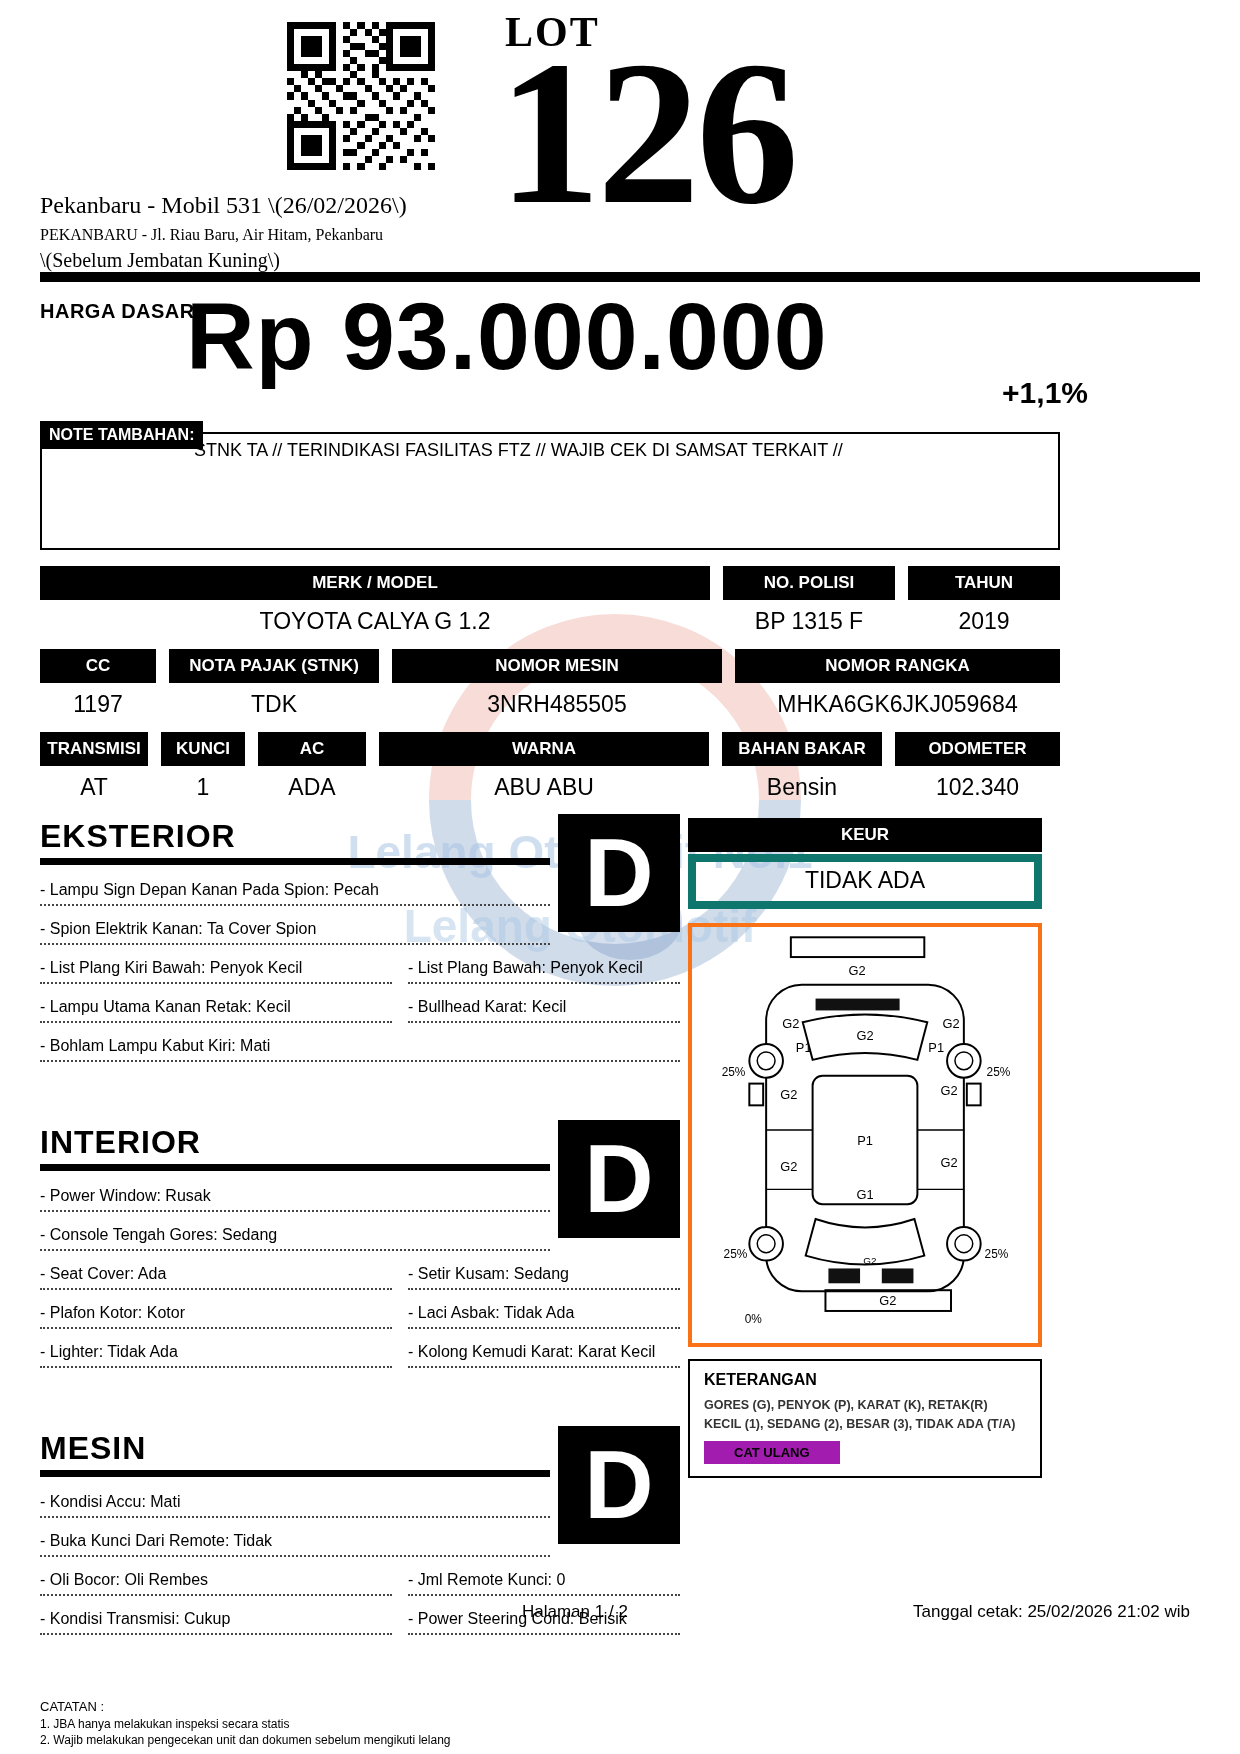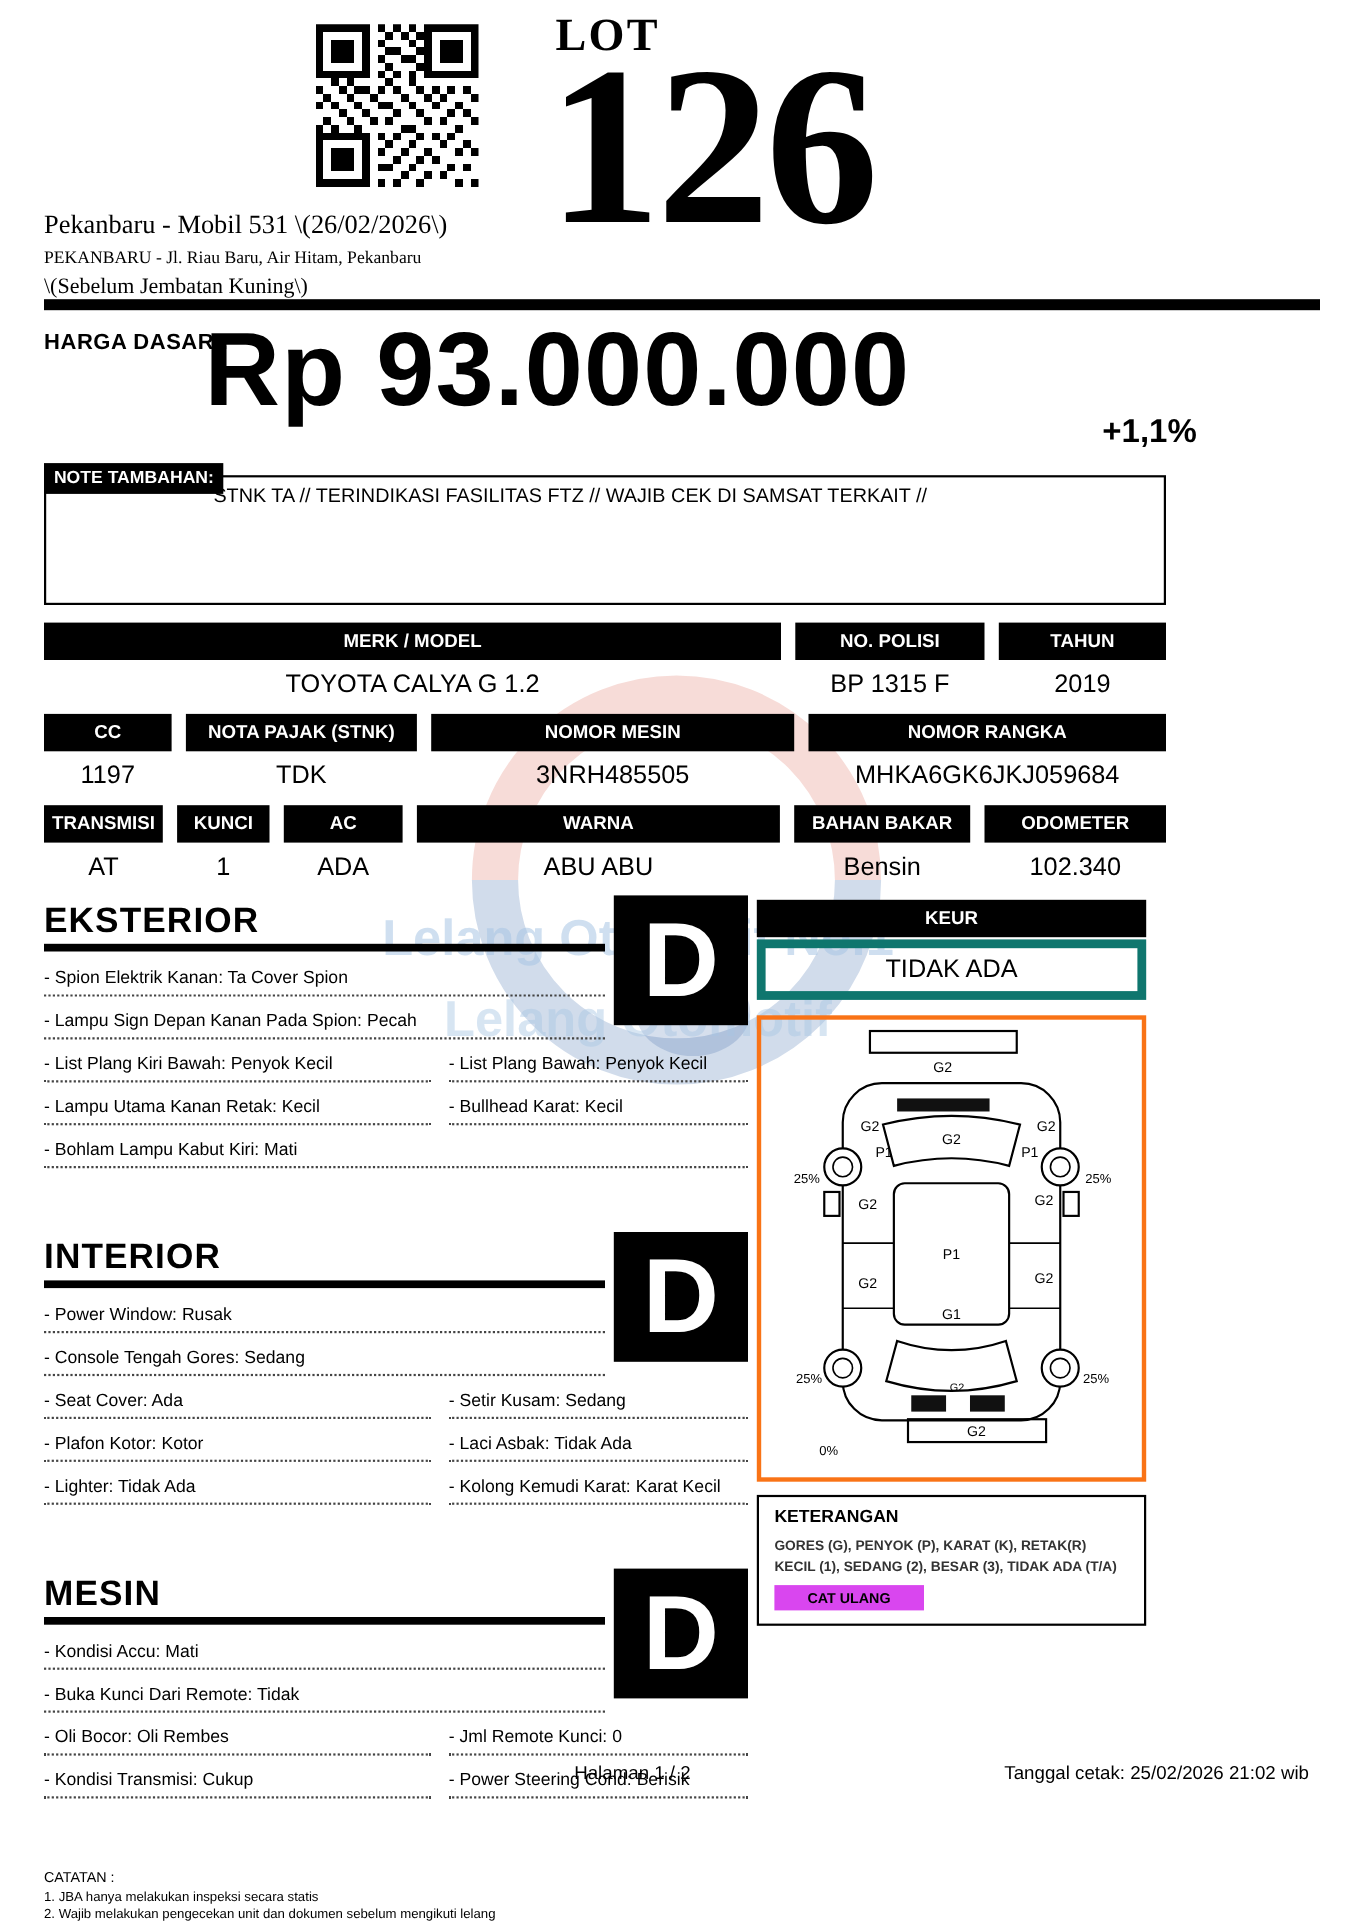--- a/index.html
+++ b/index.html
@@ -67,21 +67,21 @@
   .pair .cr { flex:1; margin-left:16px; }
 
   
   .keur-bar { background:#000; color:#fff; font-weight:bold; font-size:17px; text-align:center; padding:7px 0; }
   .keur-value { border:8px solid #0f766e; text-align:center; font-size:23px; padding:5px 0 7px; margin-top:2px; }
   .diagram-box { border:4px solid #f97316; margin-top:14px; height:424px; }
   .diagram-box svg { display:block; width:100%; height:100%; }
   .ket-box { border:2px solid #000; margin-top:12px; padding:10px 14px 12px; }
   .ket-title { font-weight:bold; font-size:16px; margin-bottom:9px; }
   .ket-line { font-size:12.5px; font-weight:bold; color:#333; margin-bottom:5px; }
-  .ket-badge { background:#d946ef; display:inline-block; font-weight:bold; font-size:13px; padding:4px 30px; margin-top:5px; }
+  .ket-badge { background:#a21caf; display:inline-block; font-weight:bold; font-size:13px; padding:4px 30px; margin-top:5px; }
 
   
   .catatan { margin:2px 40px 0; }
   .catatan-title { font-size:13px; margin-bottom:3px; }
   .catatan-line { font-size:12px; margin-bottom:2px; }
   .footer { position:absolute; left:0; top:1602px; width:1240px; height:30px; }
   .page-num { position:absolute; left:522px; font-size:17px; }
   .printed { position:absolute; right:50px; font-size:17px; }
 
   .dtxt { font-family:"Liberation Sans", sans-serif; }
@@ -176,22 +176,22 @@
     <div class="main">
       <div class="left-col">
 
         <div class="section">
           <div class="sec-title">EKSTERIOR</div>
           <div class="sec-bar"></div>
           <div class="grade-box">
             <span>D</span>
           </div>
           <div class="items">
+            <div class="item-row row-line narrow">- Lampu Sign Depan Kanan Pada Spion: Pecah</div>
             <div class="item-row row-line narrow">- Spion Elektrik Kanan: Ta Cover Spion</div>
-            <div class="item-row row-line narrow">- Lampu Sign Depan Kanan Pada Spion: Pecah</div>
             <div class="item-row pair">
               <div class="cell cl">- List Plang Kiri Bawah: Penyok Kecil</div>
               <div class="cell cr">- List Plang Bawah: Penyok Kecil</div>
             </div>
             <div class="item-row pair">
               <div class="cell cl">- Lampu Utama Kanan Retak: Kecil</div>
               <div class="cell cr">- Bullhead Karat: Kecil</div>
             </div>
             <div class="item-row row-line full">- Bohlam Lampu Kabut Kiri: Mati</div>
           </div>

